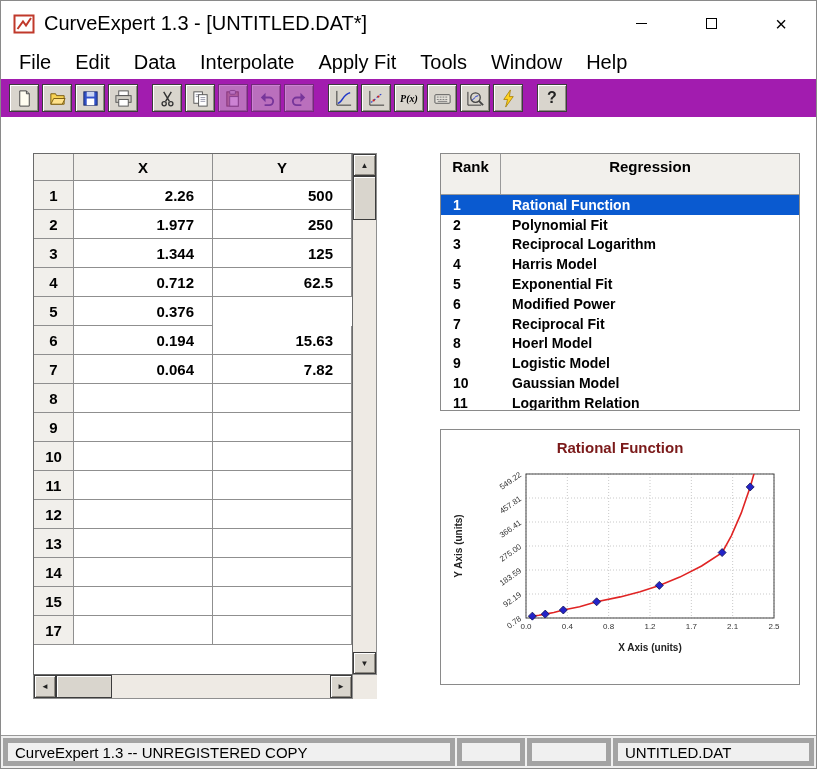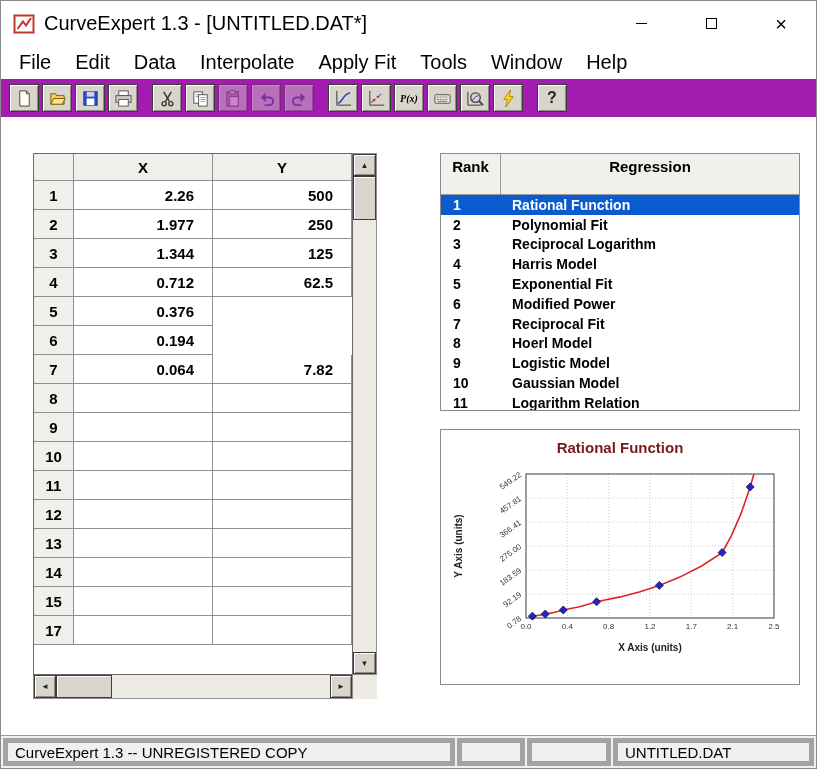--- a/index.html
+++ b/index.html
@@ -260,20 +260,21 @@
               <div class="g-cell g-data">0.712</div>
               <div class="g-cell g-data">62.5</div>
             </div>
             <div class="g-row">
               <div class="g-cell g-rowhdr">5</div>
               <div class="g-cell g-data">0.376</div>
             </div>
             <div class="g-row">
               <div class="g-cell g-rowhdr">6</div>
               <div class="g-cell g-data">0.194</div>
+              <div class="g-cell g-data">15.63</div>
             </div>
             <div class="g-row">
               <div class="g-cell g-rowhdr">7</div>
               <div class="g-cell g-data">0.064</div>
               <div class="g-cell g-data">7.82</div>
             </div>
             <div class="g-row">
               <div class="g-cell g-rowhdr">8</div>
               <div class="g-cell g-data"></div>
               <div class="g-cell g-data"></div>

